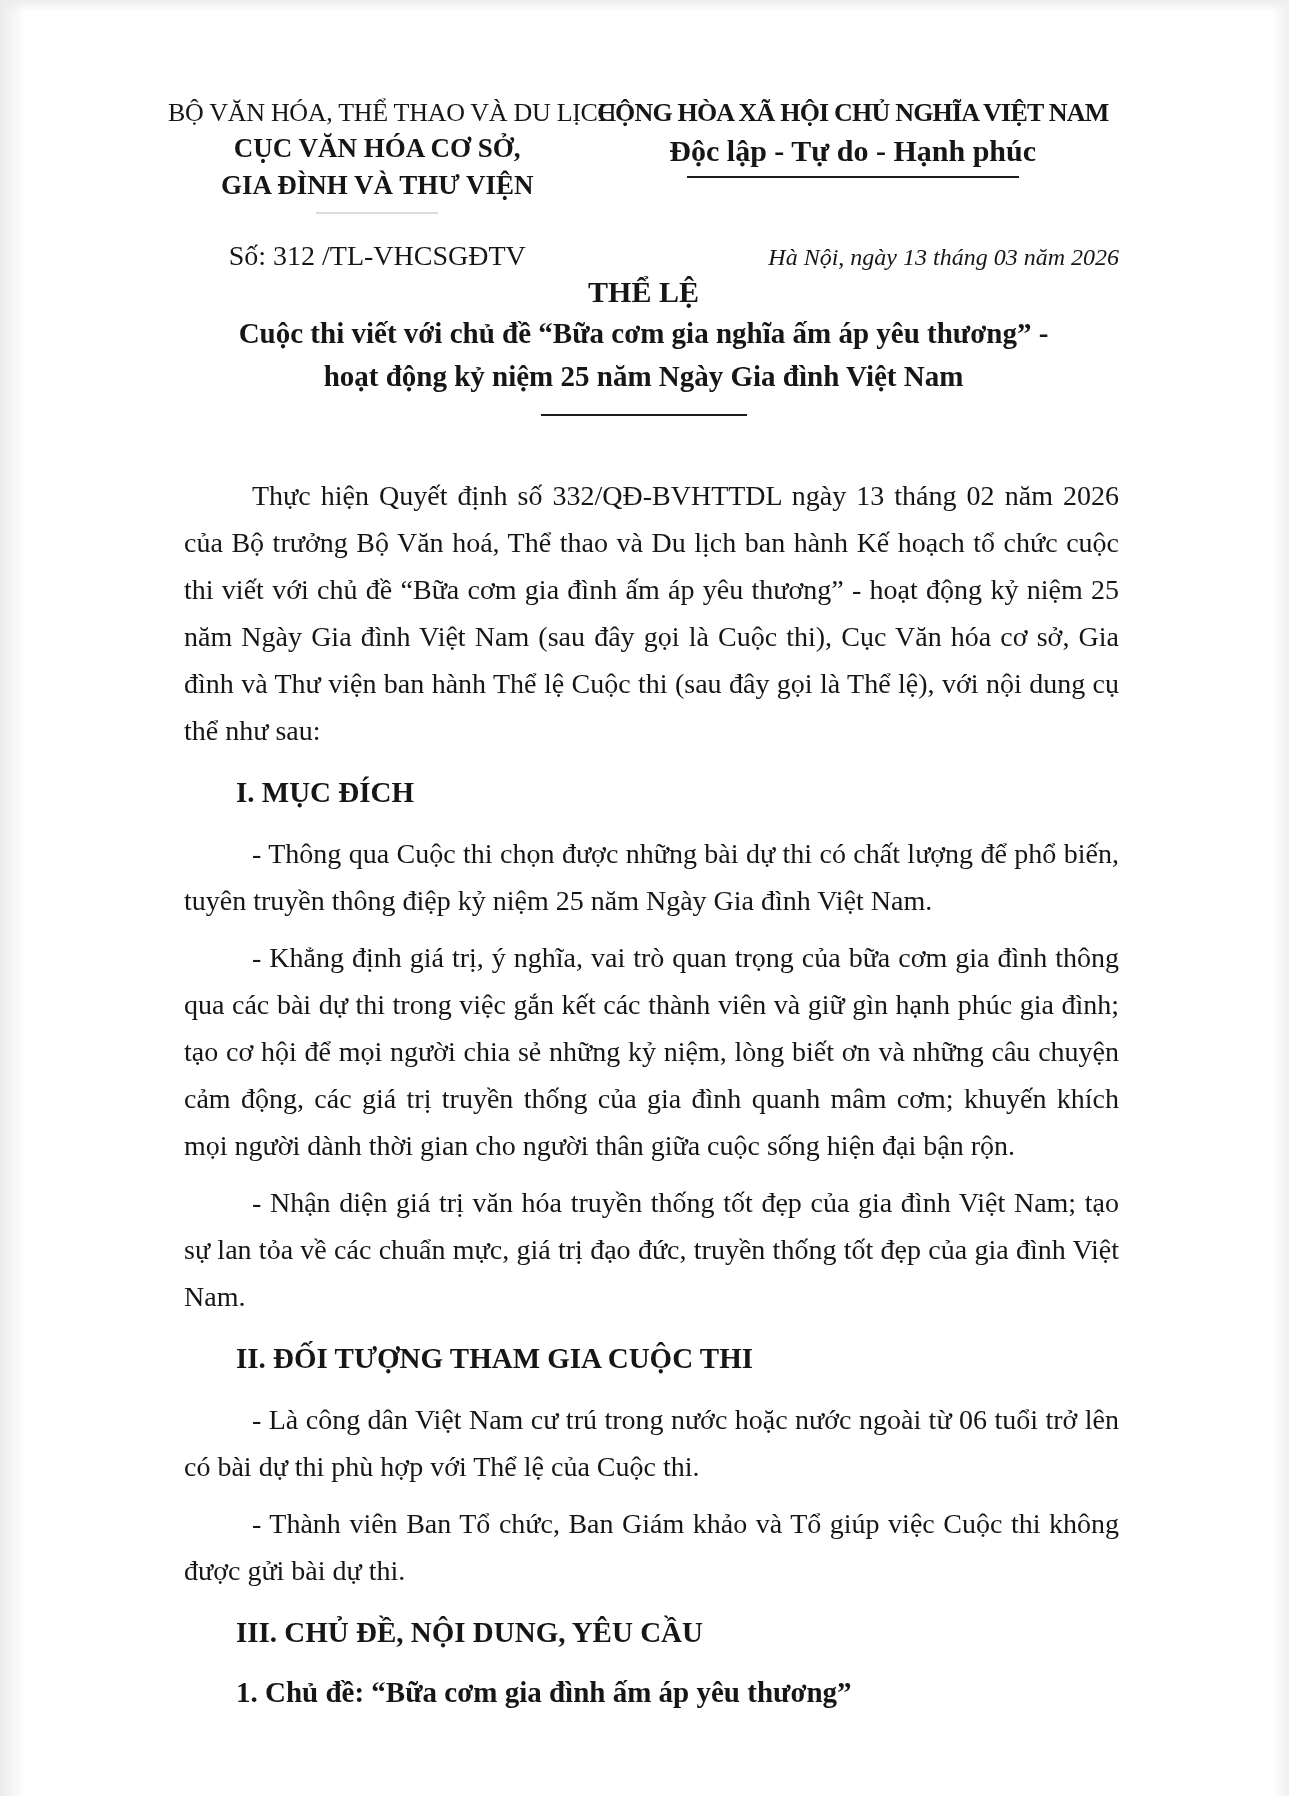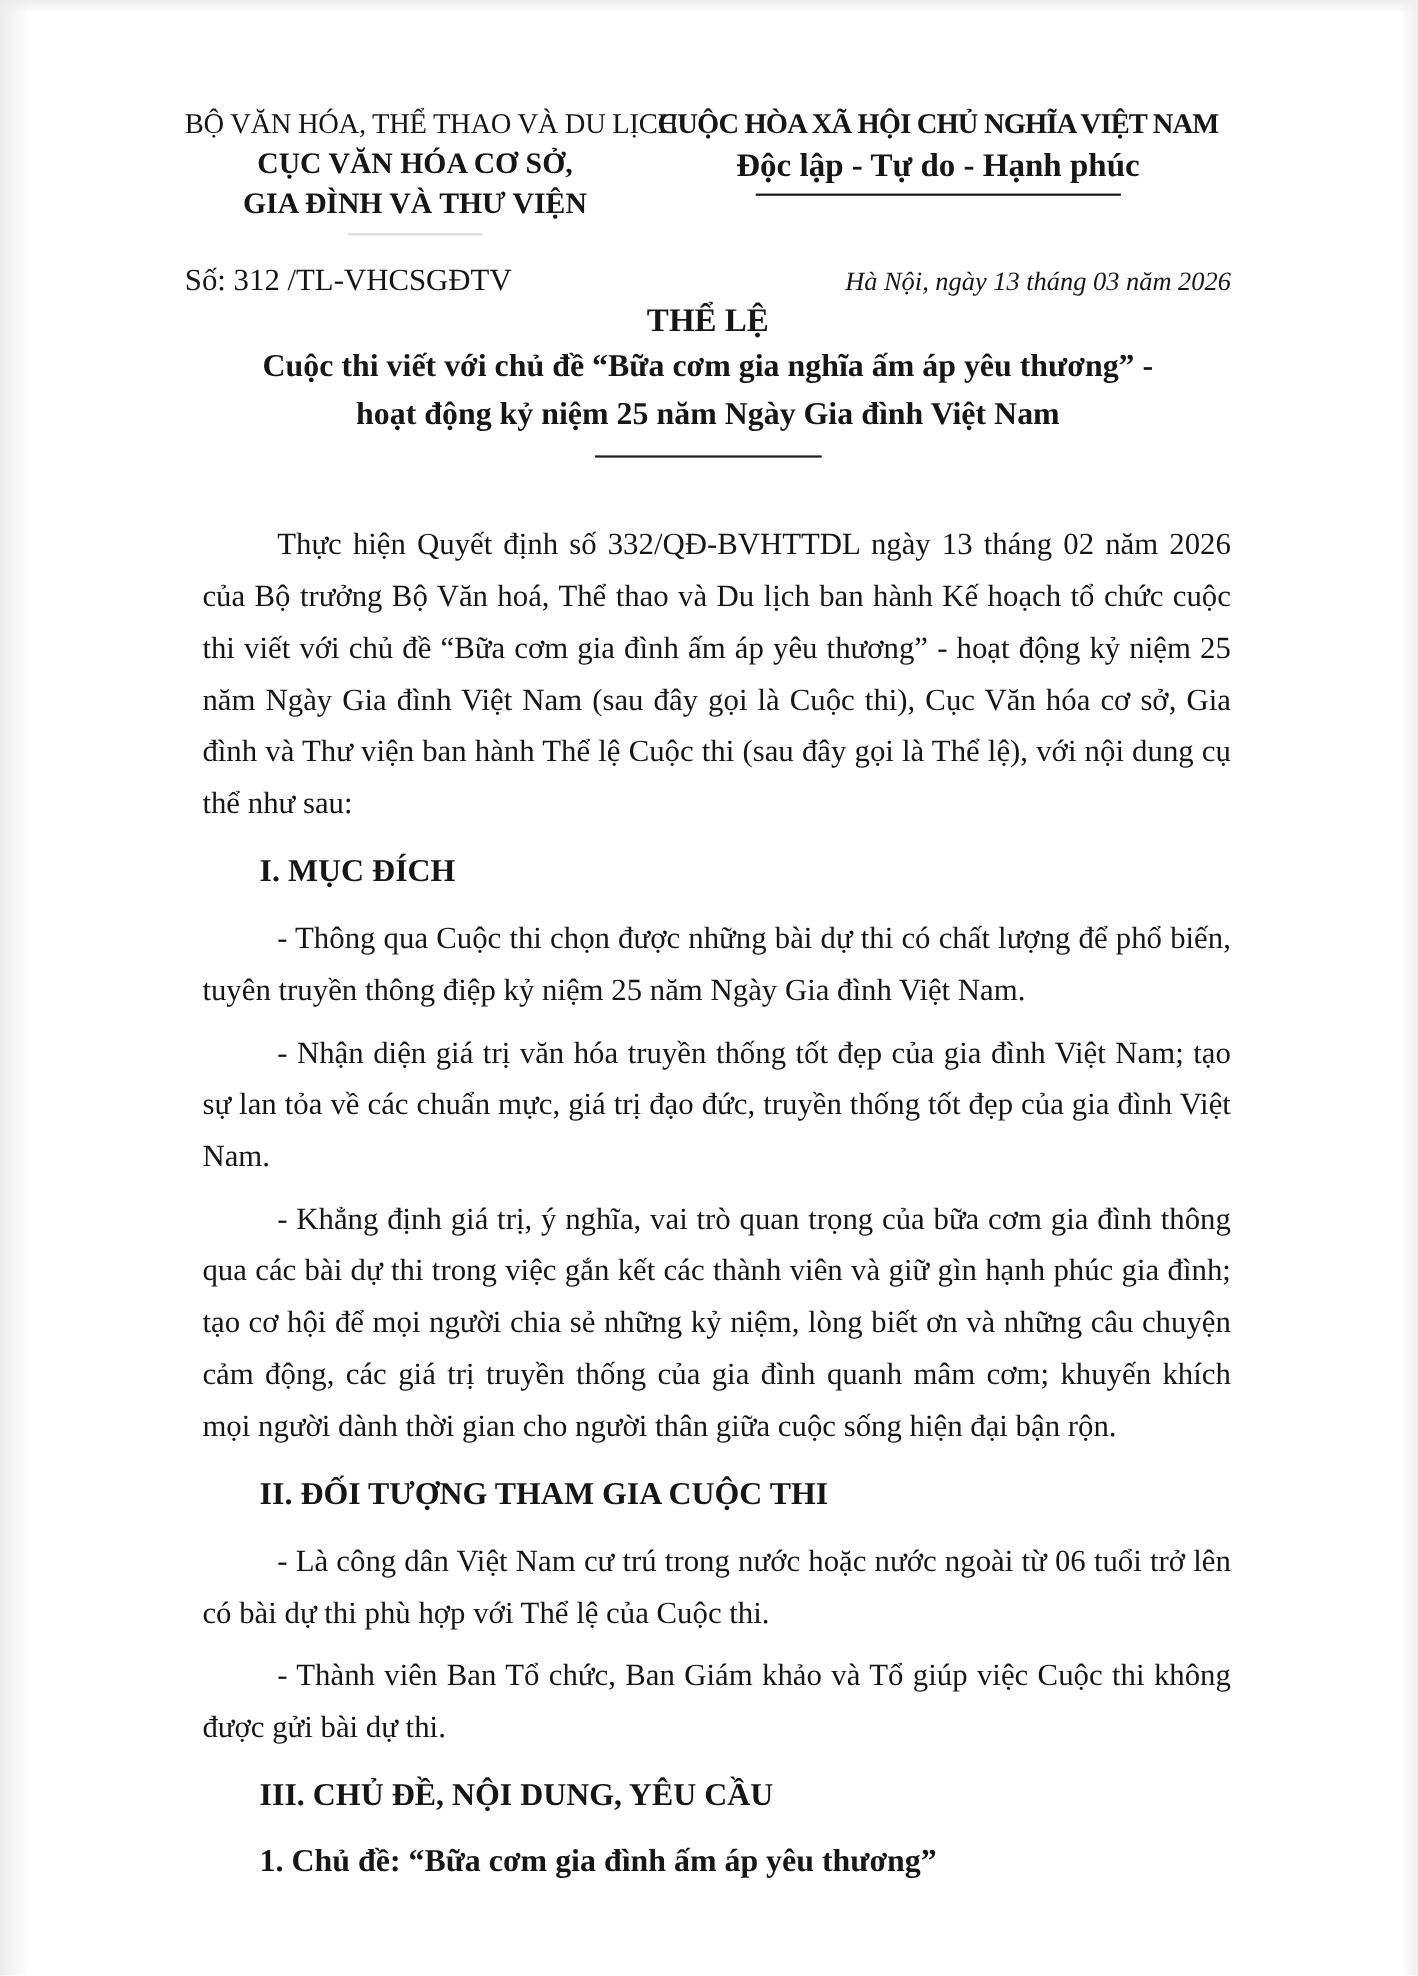--- a/index.html
+++ b/index.html
@@ -81,20 +81,21 @@
   }
 
   .meta-row {
     display: flex;
     width: 100%;
     margin-top: 26px;
     align-items: baseline;
   }
   .doc-number {
     width: 44%;
+    text-align: center;
     font-size: 28px;
     white-space: nowrap;
   }
   .place-date {
     width: 56%;
     text-align: right;
     font-size: 24px;
     font-style: italic;
     white-space: nowrap;
   }
@@ -145,21 +146,21 @@
 <div class="page">
 
   <div class="header-row">
     <div class="header-left">
       <div class="org-parent">BỘ VĂN HÓA, THỂ THAO VÀ DU LỊCH</div>
       <div class="org-name">CỤC VĂN HÓA CƠ SỞ,</div>
       <div class="org-name">GIA ĐÌNH VÀ THƯ VIỆN</div>
       <div class="org-rule"></div>
     </div>
     <div class="header-right">
-      <div class="national-title">CUỘC HÒA XÃ HỘI CHỦ NGHĨA VIỆT NAM</div>
+      <div class="national-title">CỘNG HÒA XÃ HỘI CHỦ NGHĨA VIỆT NAM</div>
       <div class="motto">Độc lập - Tự do - Hạnh phúc</div>
       <div class="motto-rule"></div>
     </div>
   </div>
 
   <div class="meta-row">
     <div class="doc-number">Số:  312  /TL-VHCSGĐTV</div>
     <div class="place-date">Hà Nội, ngày 13  tháng 03 năm 2026</div>
   </div>
 
@@ -168,22 +169,22 @@
     <div class="doc-subtitle">Cuộc thi viết với chủ đề “Bữa cơm gia nghĩa ấm áp yêu thương” -</div>
     <div class="doc-subtitle">hoạt động kỷ niệm 25 năm Ngày Gia đình Việt Nam</div>
     <div class="title-rule"></div>
   </div>
 
   <div class="body-text">
     <p>Thực hiện Quyết định số 332/QĐ-BVHTTDL ngày 13 tháng 02 năm 2026 của Bộ trưởng Bộ Văn hoá, Thể thao và Du lịch ban hành Kế hoạch tổ chức cuộc thi viết với chủ đề “Bữa cơm gia đình ấm áp yêu thương” - hoạt động kỷ niệm 25 năm Ngày Gia đình Việt Nam (sau đây gọi là Cuộc thi), Cục Văn hóa cơ sở, Gia đình và Thư viện ban hành Thể lệ Cuộc thi (sau đây gọi là Thể lệ), với nội dung cụ thể như sau:</p>
 
     <div class="section-heading">I. MỤC ĐÍCH</div>
     <p>- Thông qua Cuộc thi chọn được những bài dự thi có chất lượng để phổ biến, tuyên truyền thông điệp kỷ niệm 25 năm Ngày Gia đình Việt Nam.</p>
+    <p>- Khẳng định giá trị, ý nghĩa, vai trò quan trọng của bữa cơm gia đình thông qua các bài dự thi trong việc gắn kết các thành viên và giữ gìn hạnh phúc gia đình; tạo cơ hội để mọi người chia sẻ những kỷ niệm, lòng biết ơn và những câu chuyện cảm động, các giá trị truyền thống của gia đình quanh mâm cơm; khuyến khích mọi người dành thời gian cho người thân giữa cuộc sống hiện đại bận rộn.</p>
     <p>- Nhận diện giá trị văn hóa truyền thống tốt đẹp của gia đình Việt Nam; tạo sự lan tỏa về các chuẩn mực, giá trị đạo đức, truyền thống tốt đẹp của gia đình Việt Nam.</p>
-    <p>- Khẳng định giá trị, ý nghĩa, vai trò quan trọng của bữa cơm gia đình thông qua các bài dự thi trong việc gắn kết các thành viên và giữ gìn hạnh phúc gia đình; tạo cơ hội để mọi người chia sẻ những kỷ niệm, lòng biết ơn và những câu chuyện cảm động, các giá trị truyền thống của gia đình quanh mâm cơm; khuyến khích mọi người dành thời gian cho người thân giữa cuộc sống hiện đại bận rộn.</p>
 
     <div class="section-heading">II. ĐỐI TƯỢNG THAM GIA CUỘC THI</div>
     <p>- Là công dân Việt Nam cư trú trong nước hoặc nước ngoài từ 06 tuổi trở lên có bài dự thi phù hợp với Thể lệ của Cuộc thi.</p>
     <p>- Thành viên Ban Tổ chức, Ban Giám khảo và Tổ giúp việc Cuộc thi không được gửi bài dự thi.</p>
 
     <div class="section-heading">III. CHỦ ĐỀ, NỘI DUNG, YÊU CẦU</div>
     <div class="section-heading">1. Chủ đề: “Bữa cơm gia đình ấm áp yêu thương”</div>
   </div>
 
 </div>

